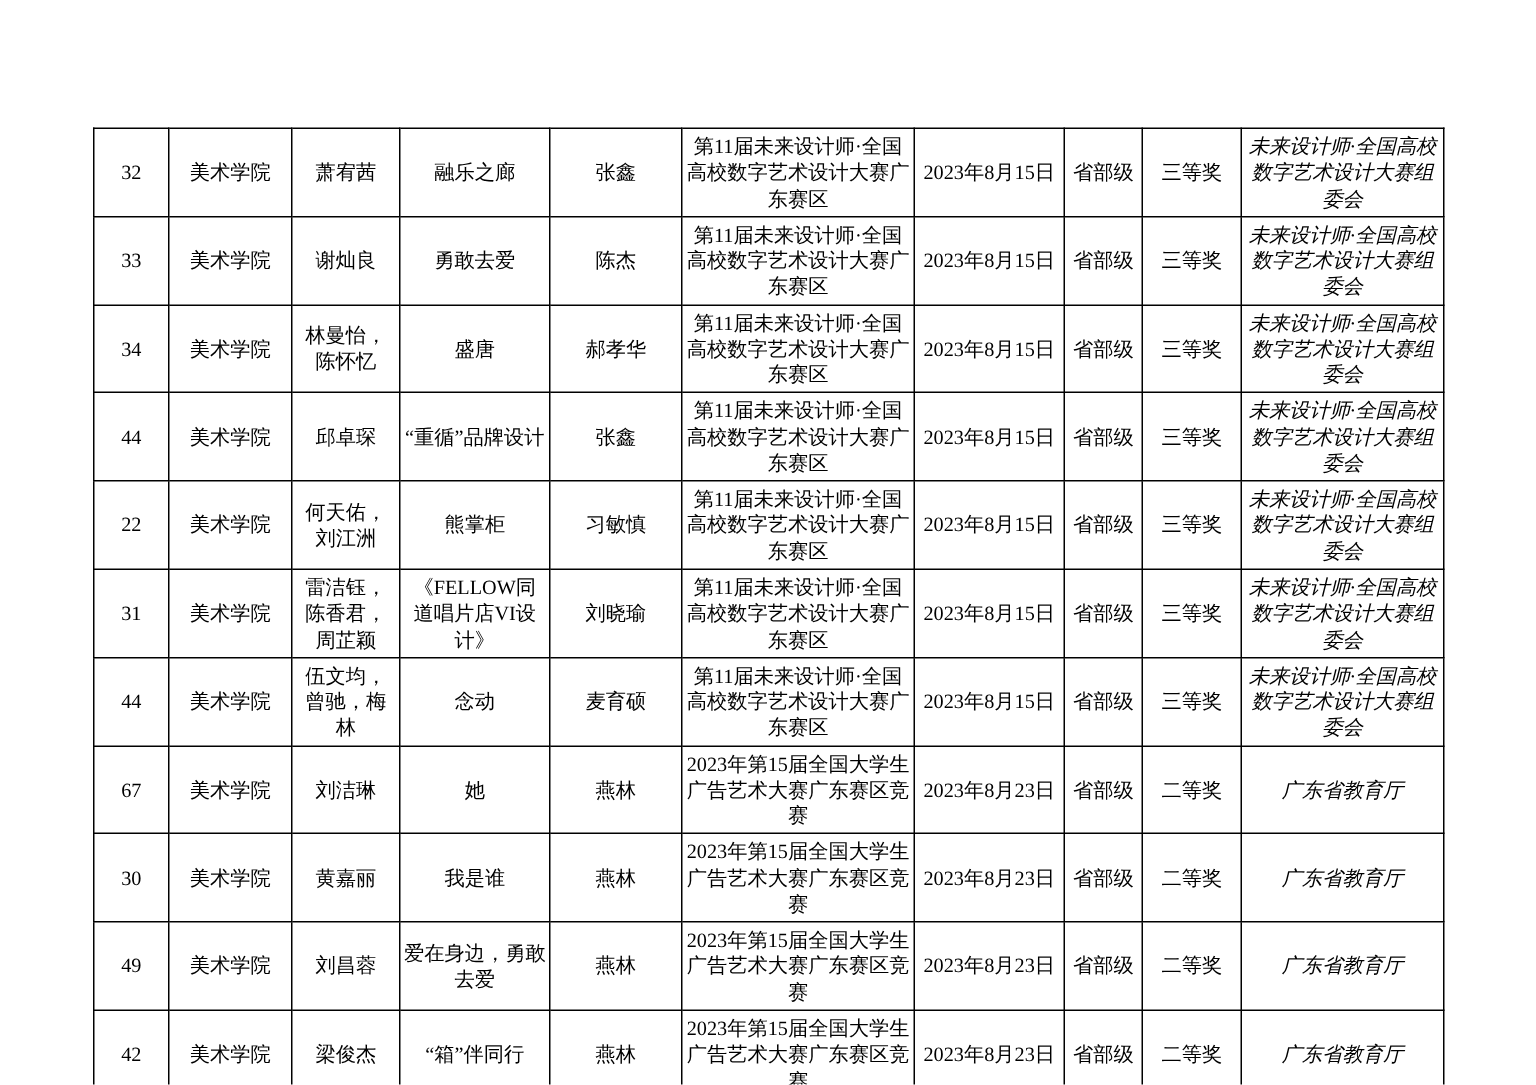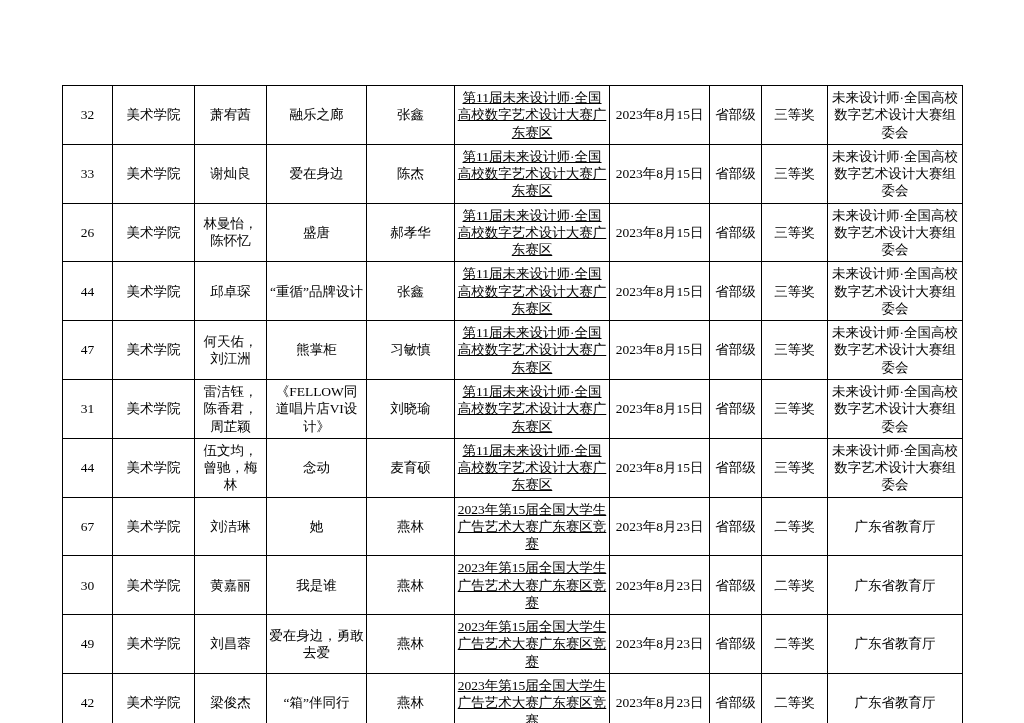--- a/index.html
+++ b/index.html
@@ -62,26 +62,26 @@
   td.cell-contest,
   td.cell-org,
   td.cell-work,
   td.cell-student {
     line-height: 1.25;
   }
   td.cell-contest {
     text-align: left;
     padding-left: 4px;
     padding-right: 3px;
-    text-decoration: underline;
   }
   td.cell-org {
     text-align: center;
     padding-left: 4px;
     padding-right: 4px;
+    font-style: italic;
   }
   .row-tall td { height: 48px; }
 </style>
 </head>
 <body>
 
 <div class="page">
   <div class="table-wrap">
     <table class="award-table">
       <colgroup>
@@ -106,30 +106,30 @@
             <td class="cell-contest">第11届未来设计师·全国高校数字艺术设计大赛广东赛区</td>
             <td class="cell-date">2023年8月15日</td>
             <td class="cell-level">省部级</td>
             <td class="cell-prize">三等奖</td>
             <td class="cell-org">未来设计师·全国高校数字艺术设计大赛组委会</td>
           </tr>
           <tr class="row-tall">
             <td class="cell-no">33</td>
             <td class="cell-college">美术学院</td>
             <td class="cell-student">谢灿良</td>
-            <td class="cell-work">爱在身边</td>
+            <td class="cell-work">勇敢去爱</td>
             <td class="cell-teacher">陈杰</td>
             <td class="cell-contest">第11届未来设计师·全国高校数字艺术设计大赛广东赛区</td>
             <td class="cell-date">2023年8月15日</td>
             <td class="cell-level">省部级</td>
             <td class="cell-prize">三等奖</td>
             <td class="cell-org">未来设计师·全国高校数字艺术设计大赛组委会</td>
           </tr>
           <tr class="row-tall">
-            <td class="cell-no">26</td>
+            <td class="cell-no">34</td>
             <td class="cell-college">美术学院</td>
             <td class="cell-student">林曼怡，陈怀忆</td>
             <td class="cell-work">盛唐</td>
             <td class="cell-teacher">郝孝华</td>
             <td class="cell-contest">第11届未来设计师·全国高校数字艺术设计大赛广东赛区</td>
             <td class="cell-date">2023年8月15日</td>
             <td class="cell-level">省部级</td>
             <td class="cell-prize">三等奖</td>
             <td class="cell-org">未来设计师·全国高校数字艺术设计大赛组委会</td>
           </tr>
@@ -139,21 +139,21 @@
             <td class="cell-student">邱卓琛</td>
             <td class="cell-work">“重循”品牌设计</td>
             <td class="cell-teacher">张鑫</td>
             <td class="cell-contest">第11届未来设计师·全国高校数字艺术设计大赛广东赛区</td>
             <td class="cell-date">2023年8月15日</td>
             <td class="cell-level">省部级</td>
             <td class="cell-prize">三等奖</td>
             <td class="cell-org">未来设计师·全国高校数字艺术设计大赛组委会</td>
           </tr>
           <tr class="row-tall">
-            <td class="cell-no">47</td>
+            <td class="cell-no">22</td>
             <td class="cell-college">美术学院</td>
             <td class="cell-student">何天佑，刘江洲</td>
             <td class="cell-work">熊掌柜</td>
             <td class="cell-teacher">习敏慎</td>
             <td class="cell-contest">第11届未来设计师·全国高校数字艺术设计大赛广东赛区</td>
             <td class="cell-date">2023年8月15日</td>
             <td class="cell-level">省部级</td>
             <td class="cell-prize">三等奖</td>
             <td class="cell-org">未来设计师·全国高校数字艺术设计大赛组委会</td>
           </tr>

